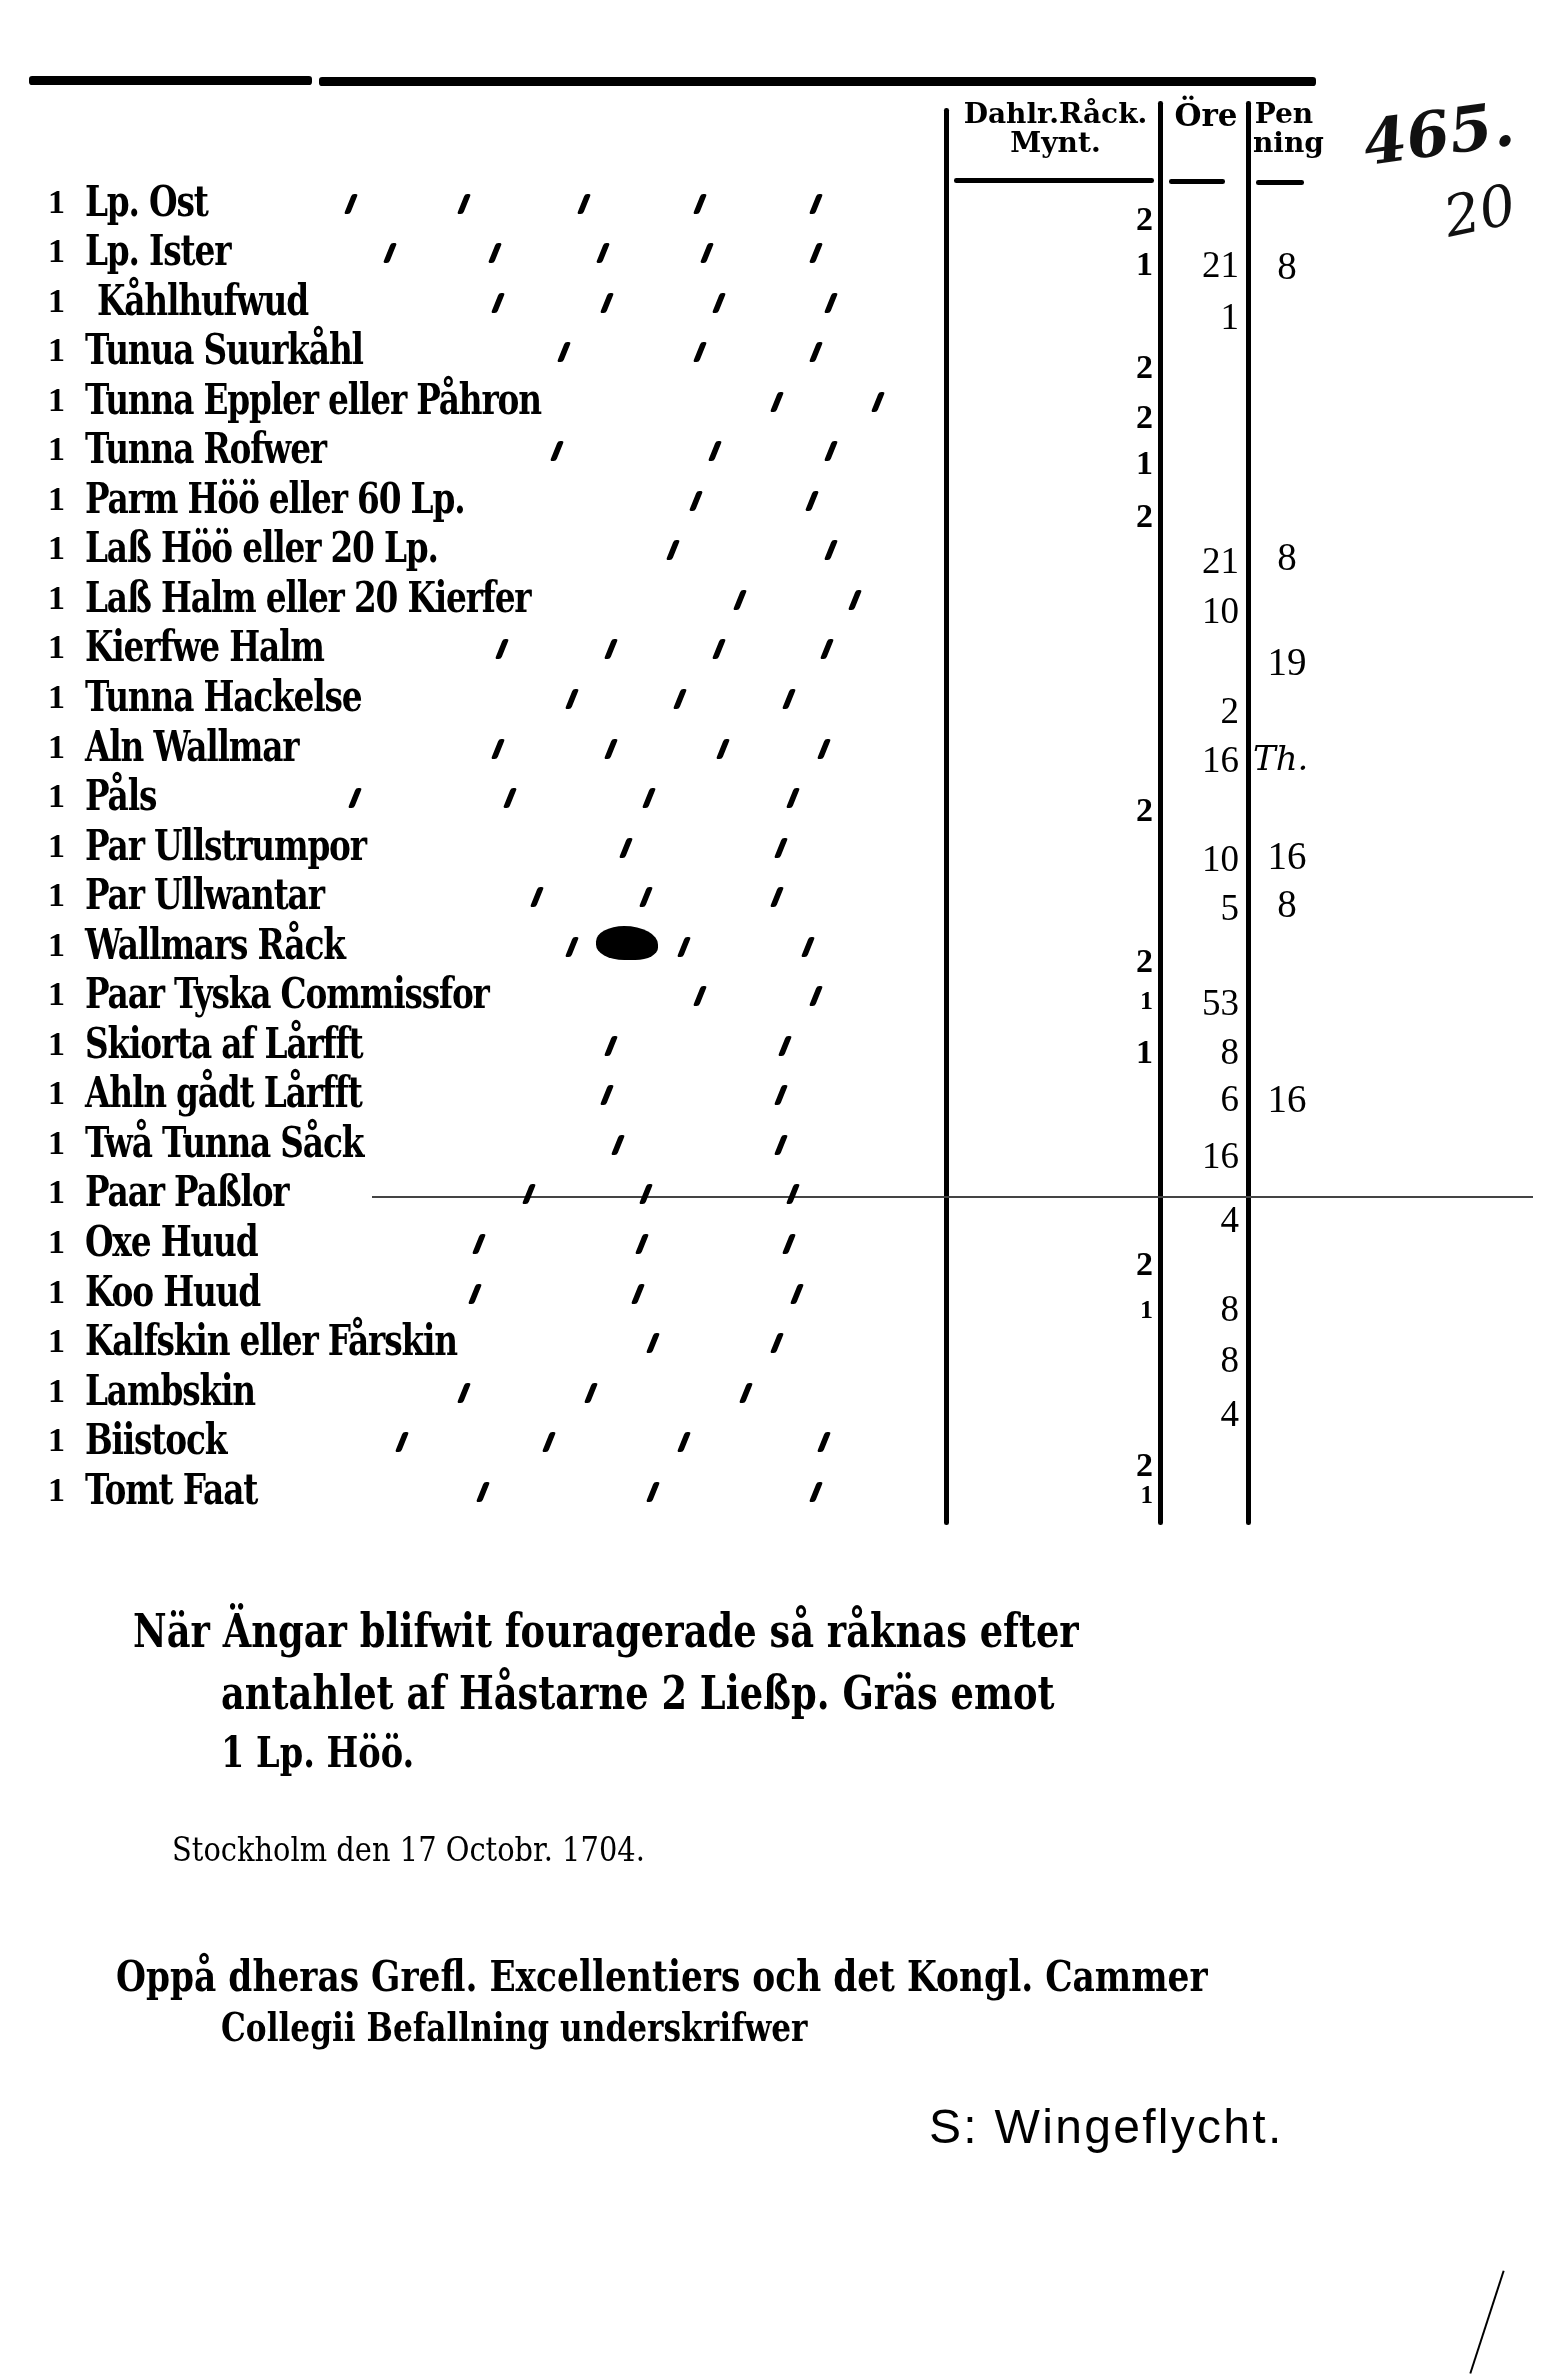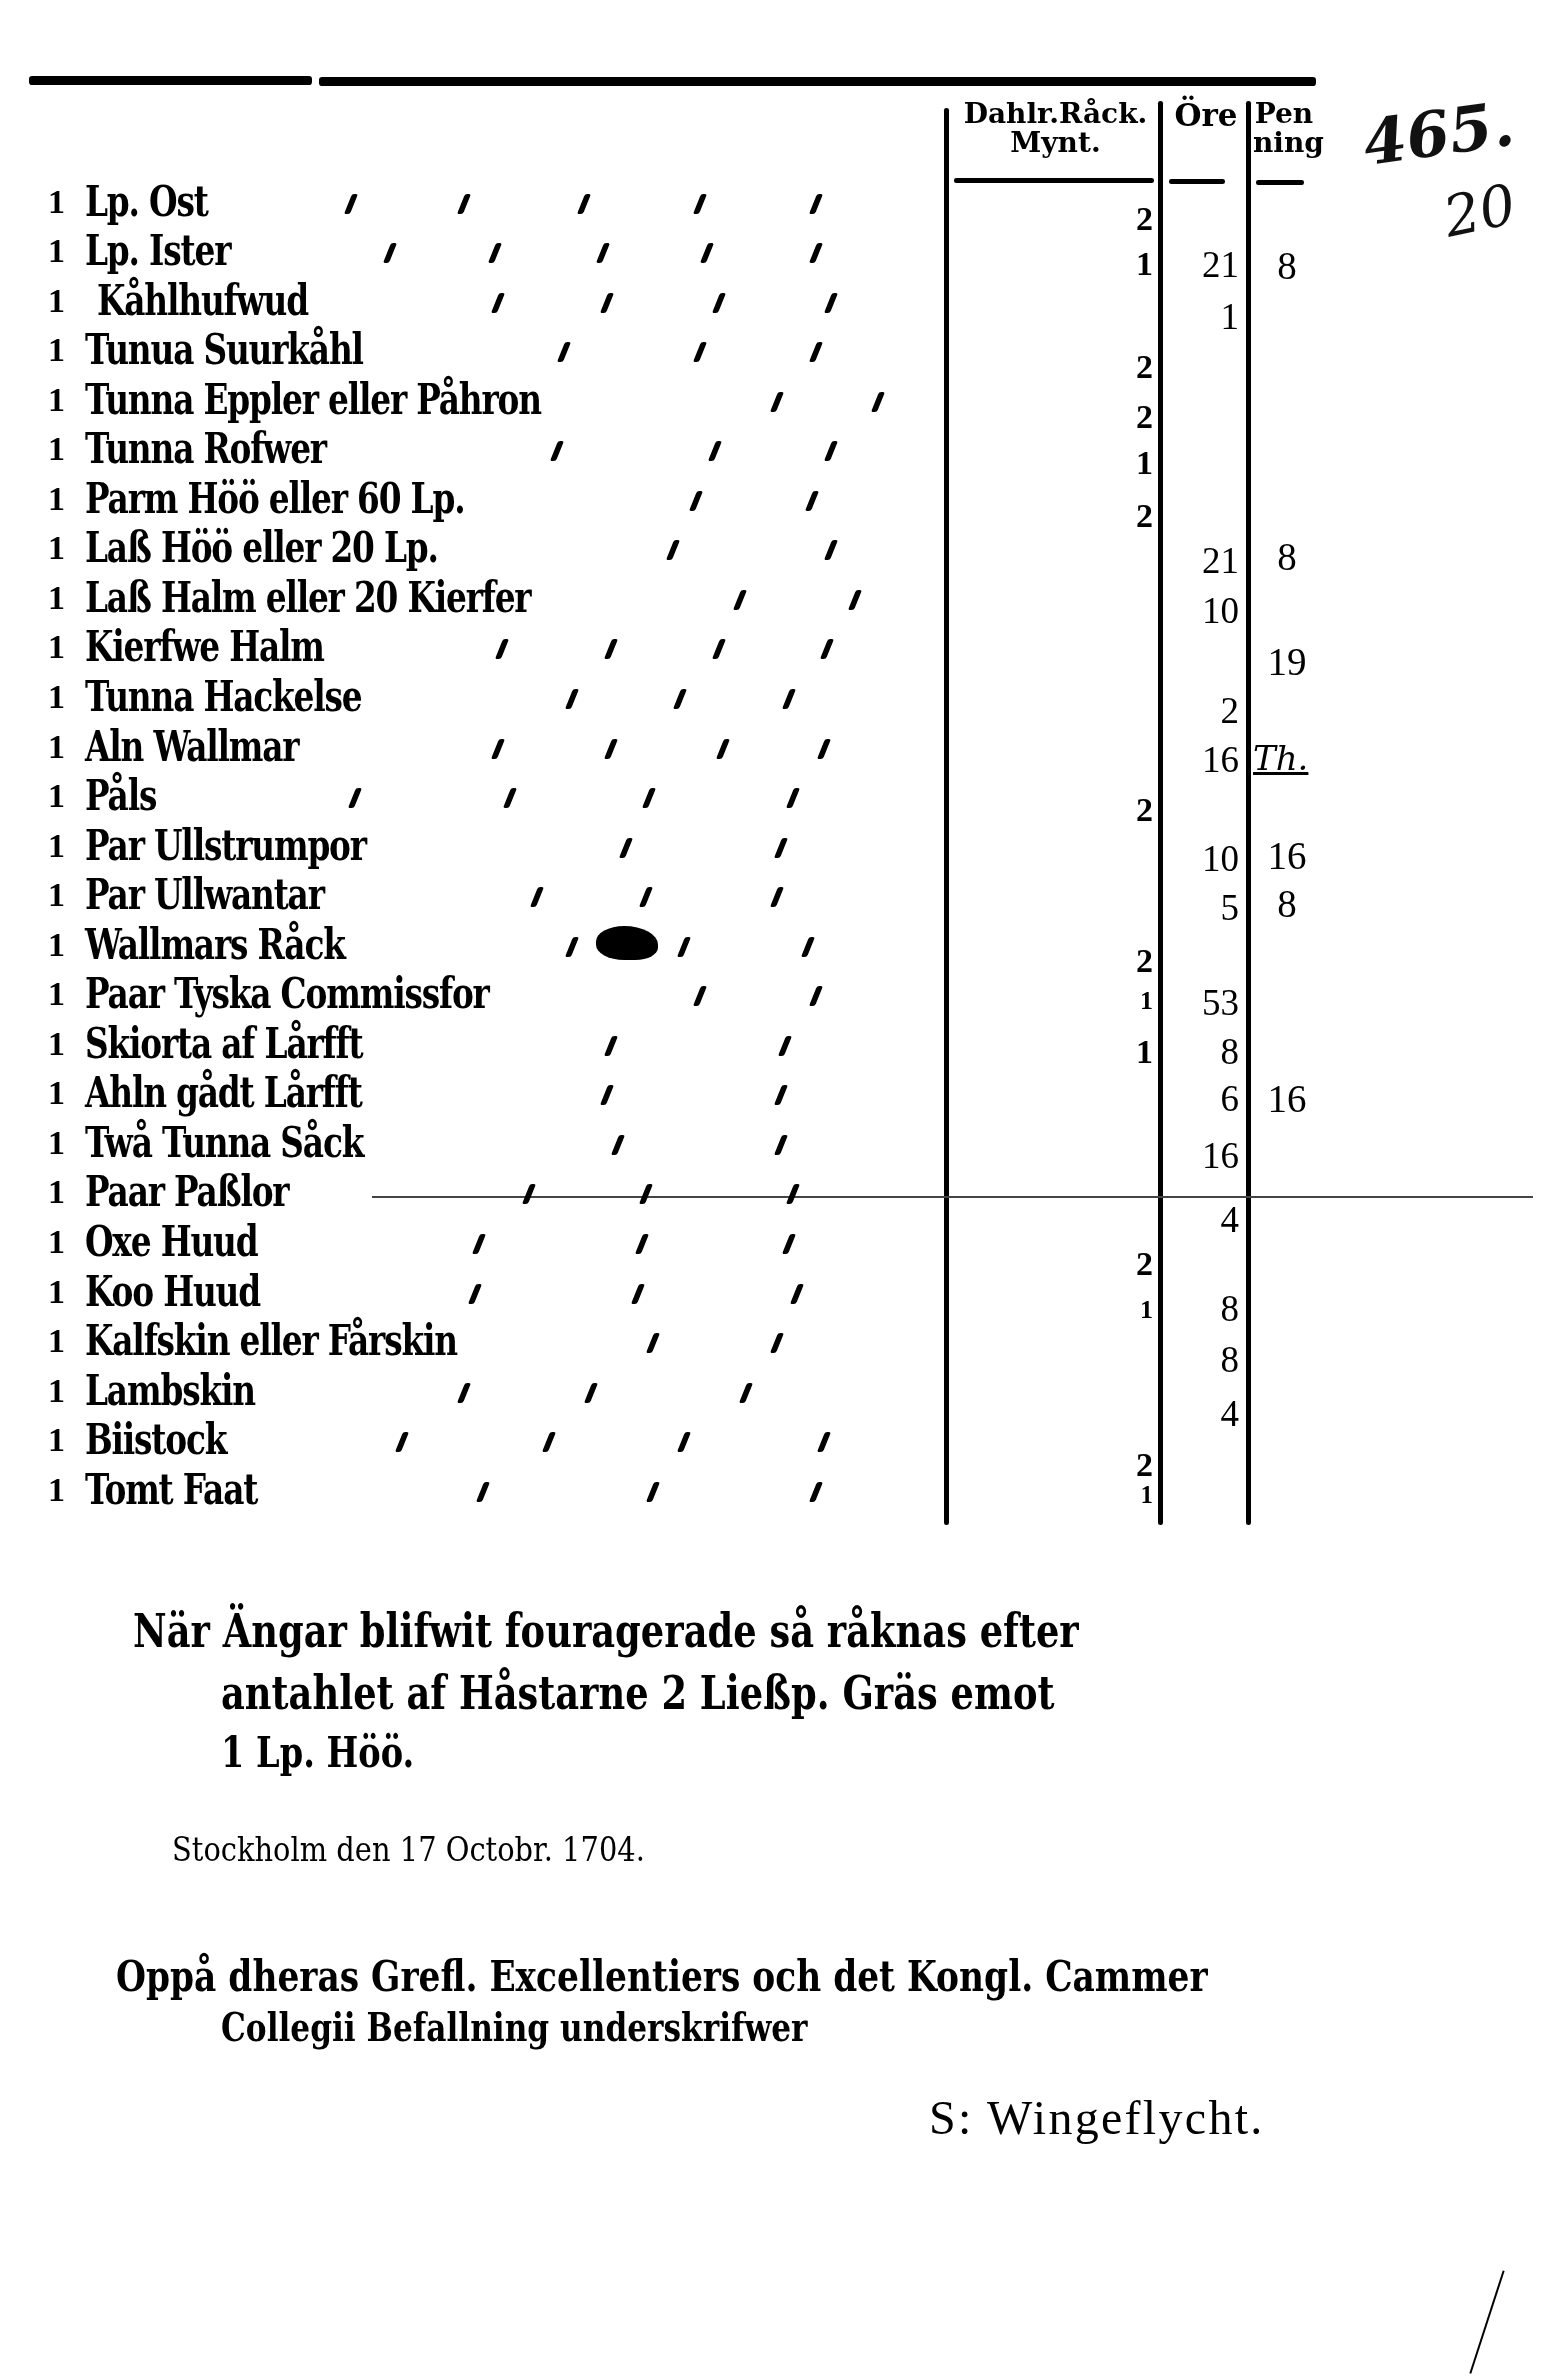--- a/index.html
+++ b/index.html
@@ -19,21 +19,21 @@
   .row .ditto { position: absolute; top: 17px; width: 6.2px; height: 20px; background: #000; transform: skewX(-22deg); border-radius: 2.3px; }
   .row .num { position: absolute; top: 4.6px; font-family: "Liberation Serif", serif; font-weight: bold; text-align: right; }
   .num.dahl { left: 1076px; width: 77px; font-size: 34px; }
   .num.ore  { left: 1165px; width: 74px; font-size: 37px; font-weight: normal; }
   .num.pen  { left: 1250px; width: 74px; font-size: 39px; font-weight: normal; text-align: center; }
   .num.hand { font-family: "DejaVu Serif", serif; font-style: italic; font-size: 34px; text-align: left; left: 1253px; }
 
   .note { position: absolute; font-family: "DejaVu Serif", serif; font-weight: bold; font-size: 46px; white-space: nowrap; transform: scaleX(0.8); transform-origin: left top; }
   .place { position: absolute; font-size: 34px; white-space: nowrap; transform: scaleX(0.85); transform-origin: left top; }
   .auth { position: absolute; font-weight: bold; font-size: 43px; white-space: nowrap; transform: scaleX(0.8); transform-origin: left top; }
-  .sign { position: absolute; font-family: Liberation Serif, serif; font-size: 48px; letter-spacing: 2.3px; white-space: nowrap; }
+  .sign { position: absolute; font-family: Liberation Sans, sans-serif; font-size: 48px; letter-spacing: 2.3px; white-space: nowrap; margin-top: 9px; }
   .margin-note { position: absolute; font-family: "DejaVu Serif", serif; font-style: italic; color: #111; }
 </style>
 </head>
 <body>
 
 <div class="rule" style="left:29px; top:76px; width:283px; height:9.3px; border-radius:3.1px;"></div>
 <div class="rule" style="left:319px; top:77px; width:997px; height:8.5px; border-radius:3.1px;"></div>
 
 <div class="header-cell" style="left:954px; top:99px; width:203px; font-size:28px;">Dahlr.Råck. Mynt.</div>
 <div class="header-cell" style="left:1169px; top:99px; width:74px; font-size:31px;">Öre</div>
@@ -177,21 +177,21 @@
 
   <div class="row" style="top:722px;">
     <span class="qty">1</span>
     <span class="label">Aln Wallmar</span>
     <span class="ditto" style="left:495px;"></span>
     <span class="ditto" style="left:608px;"></span>
     <span class="ditto" style="left:720px;"></span>
     <span class="ditto" style="left:821px;"></span>
     <span class="num dahl"></span>
     <span class="num ore" style="top:15.5px;">16</span>
-    <span class="num pen hand" style="top:15.5px;text-decoration:underline;">Th.</span>
+    <span class="num pen hand" style="top:15.5px;">Th.</span>
   </div>
 
   <div class="row" style="top:771px;">
     <span class="qty">1</span>
     <span class="label">Påls</span>
     <span class="ditto" style="left:352px;"></span>
     <span class="ditto" style="left:507px;"></span>
     <span class="ditto" style="left:646px;"></span>
     <span class="ditto" style="left:790px;"></span>
     <span class="num dahl" style="top:20px;">2</span>

